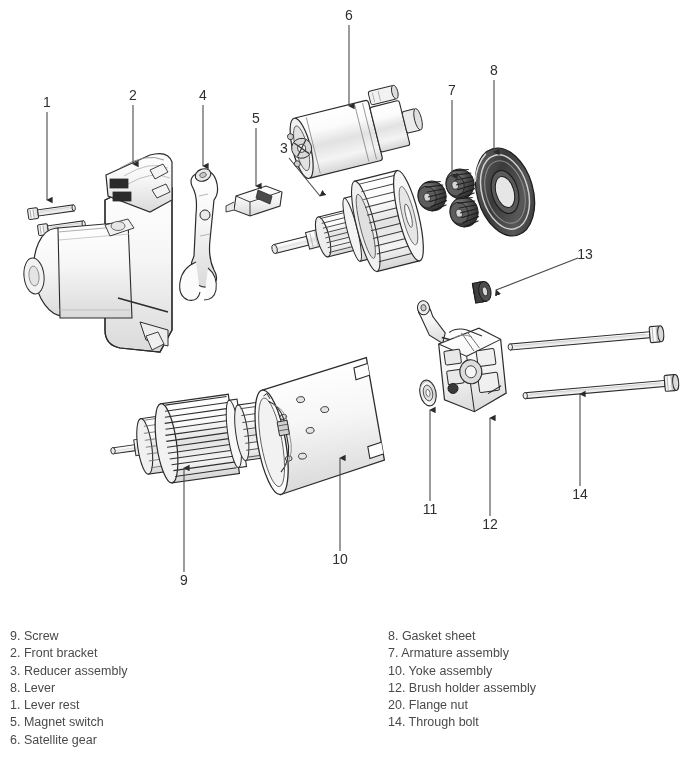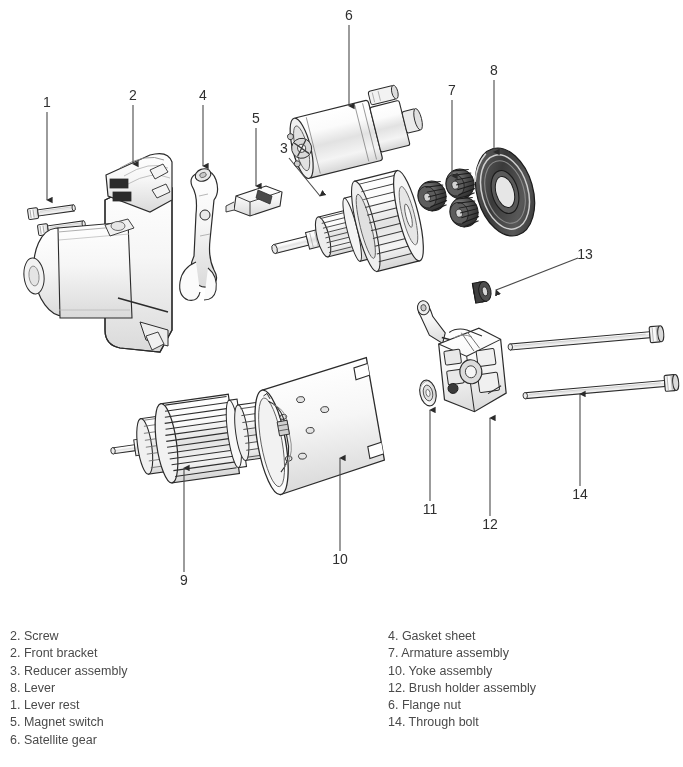--- a/index.html
+++ b/index.html
@@ -473,29 +473,29 @@
     <text class="callout-num" x="430" y="514" text-anchor="middle">11</text>
     <text class="callout-num" x="490" y="529" text-anchor="middle">12</text>
     <text class="callout-num" x="585" y="259" text-anchor="middle">13</text>
     <text class="callout-num" x="580" y="499" text-anchor="middle">14</text>
   </g>
 </svg>
 </div>
 
 <div id="legend">
   <div class="legend-col legend-col-left">
-    <div class="legend-row">2. Screw</div>
+    <div class="legend-row">9. Screw</div>
     <div class="legend-row">2. Front bracket</div>
     <div class="legend-row">3. Reducer assembly</div>
     <div class="legend-row">8. Lever</div>
     <div class="legend-row">1. Lever rest</div>
     <div class="legend-row">5. Magnet switch</div>
     <div class="legend-row">6. Satellite gear</div>
   </div>
   <div class="legend-col legend-col-right">
-    <div class="legend-row">4. Gasket sheet</div>
+    <div class="legend-row">8. Gasket sheet</div>
     <div class="legend-row">7. Armature assembly</div>
     <div class="legend-row">10. Yoke assembly</div>
     <div class="legend-row">12. Brush holder assembly</div>
-    <div class="legend-row">6. Flange nut</div>
+    <div class="legend-row">20. Flange nut</div>
     <div class="legend-row">14. Through bolt</div>
   </div>
 </div>
 
 </body></html>

